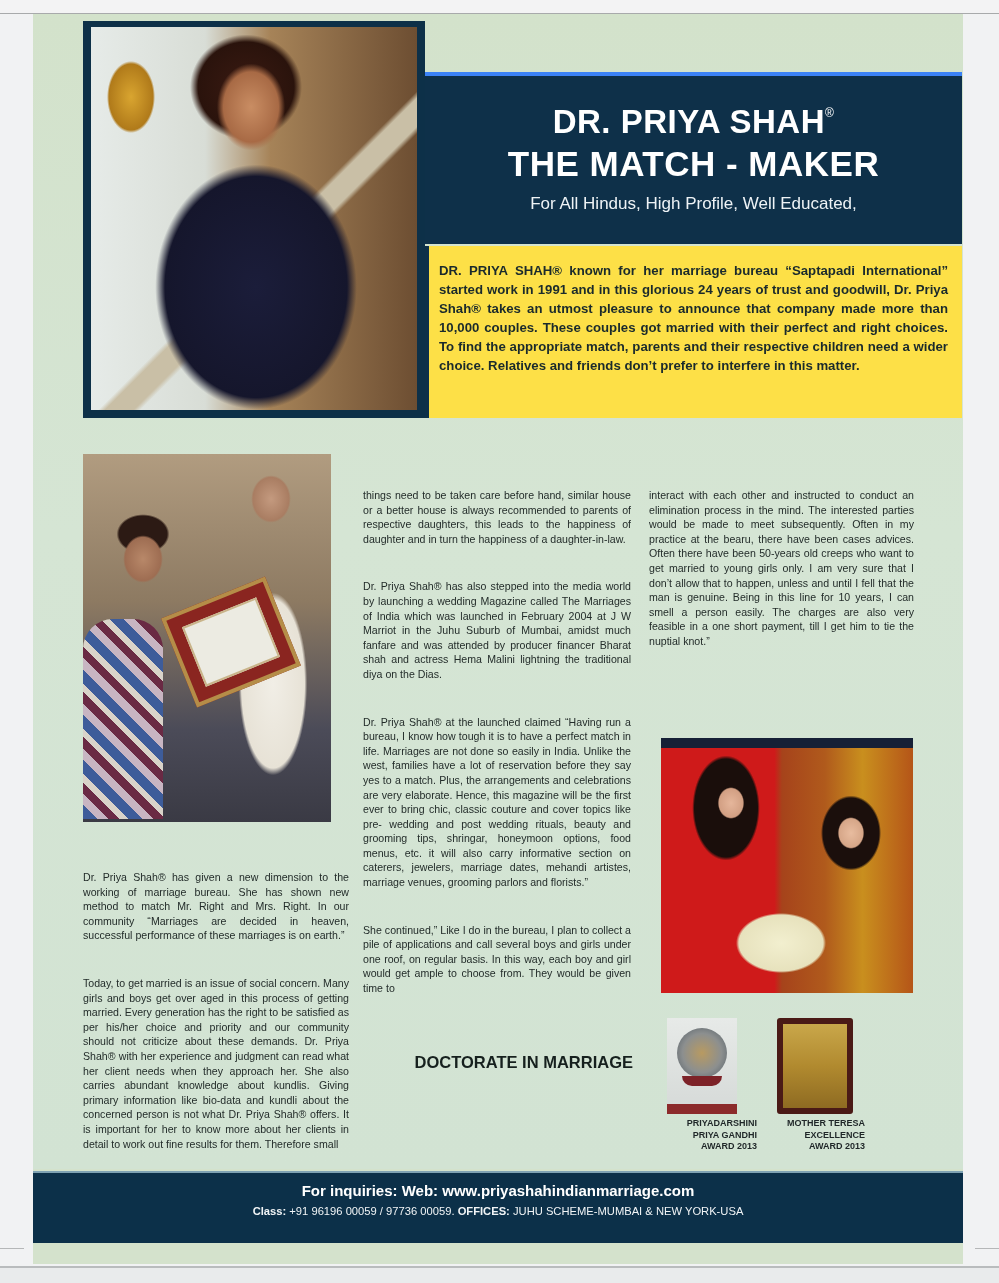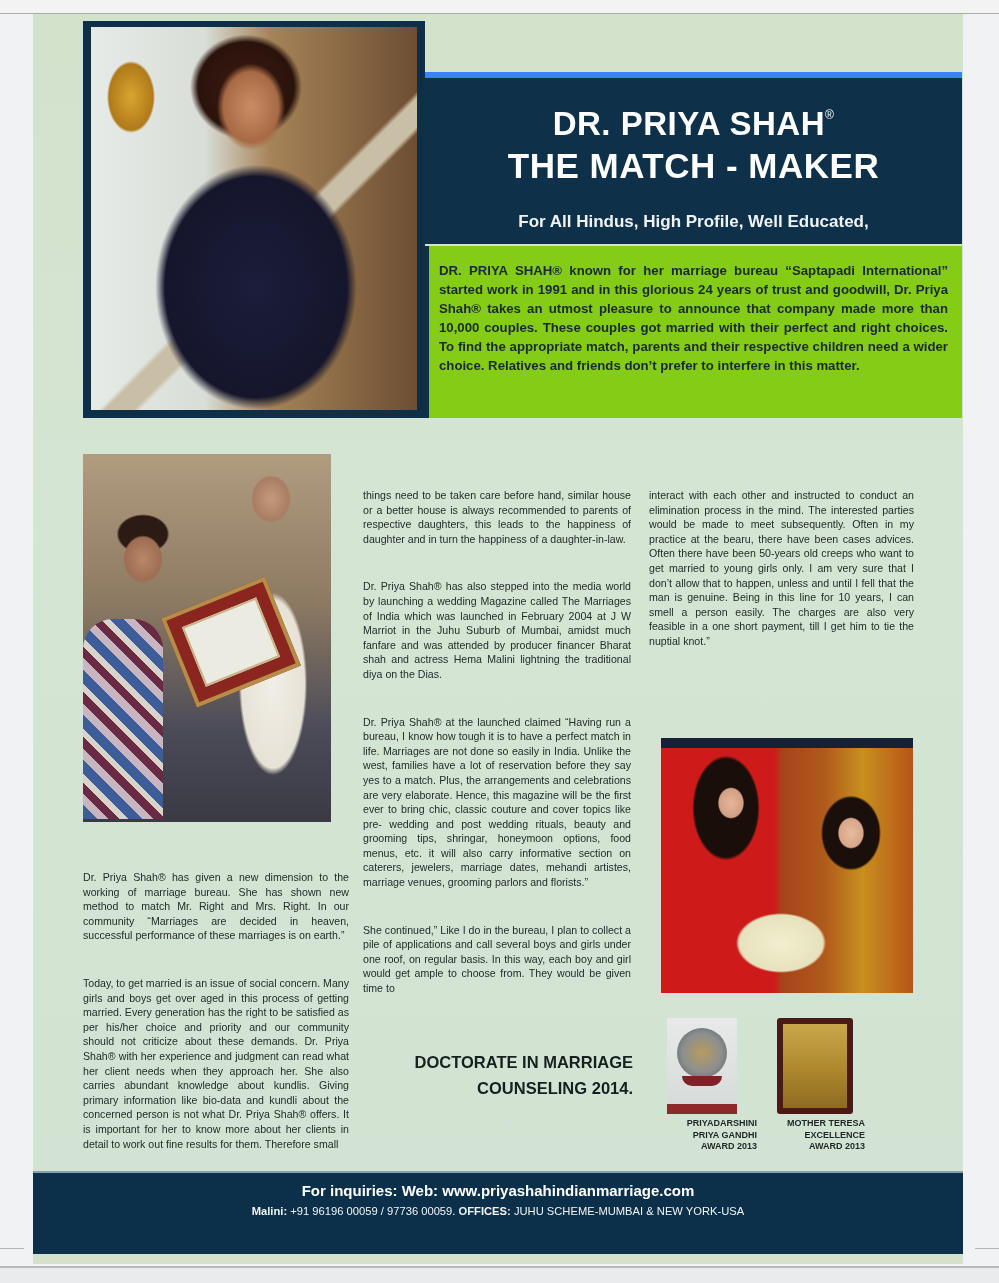--- a/index.html
+++ b/index.html
@@ -41,38 +41,38 @@
       radial-gradient(ellipse 80px 75px at 155px 60px, #3a1a12 0%, #2a130c 60%, transparent 70%),
       radial-gradient(ellipse 140px 170px at 165px 260px, #1b1d3a 0%, #15162c 65%, transparent 72%),
       linear-gradient(135deg, transparent 55%, #c9bfa6 56%, #c9bfa6 60%, transparent 61%),
       linear-gradient(90deg, #e6ebe8 0%, #d8ddd6 35%, #a68358 55%, #6d4e32 100%);
   }
 
   
   .title-block {
     position: absolute; left: 392px; top: 58px; width: 537px; height: 172px;
     background: #0e3049; color: #fff; text-align: center;
-    border-top: 6px solid #3b82f6;
+    border-top: 4px solid #3b82f6;
   }
   .title-line1 {
     font-family: "Liberation Sans", sans-serif; font-weight: 700;
     font-size: 33px; letter-spacing: 0.5px; margin-top: 18px; line-height: 38px;
   }
   .title-line1 sup { font-size: 12px; vertical-align: 16px; font-weight: 400; }
   .title-line2 {
     font-weight: 700; font-size: 35px; letter-spacing: 0.5px; line-height: 42px; margin-top: 2px;
   }
   .title-sub {
-    font-size: 17px; line-height: 21px; margin-top: 24px; color: #eef3f6; font-weight: bold;
+    font-size: 17px; line-height: 21px; margin-top: 8px; color: #eef3f6;
   }
 
   
   .intro-box {
     position: absolute; left: 392px; top: 232px; width: 537px; height: 172px;
-    background: #84cc16; border-left: 4px solid #0e3049;
+    background: #fde047; border-left: 4px solid #0e3049;
     padding: 15px 14px 0 10px;
   }
   .intro-text {
     font-size: 13.2px; font-weight: 700; color: #1a2a2c; line-height: 19px;
     text-align: justify;
   }
 
   
   .photo2 {
     position: absolute; left: 50px; top: 440px; width: 248px; height: 368px;
@@ -145,21 +145,21 @@
   }
   .award2 { left: 732px; top: 1004px; width: 100px; }
   .award2 .trophy {
     width: 76px; height: 96px;
     background: linear-gradient(180deg, #c9a74a 0%, #b18a2f 50%, #8e6b22 100%);
     border: 6px solid #4a1a16; border-radius: 3px;
   }
 
   
   .footer {
-    position: absolute; left: 0; top: 1157px; width: 930px; height: 83px;
+    position: absolute; left: 0; top: 1157px; width: 930px; height: 72px;
     background: #0c3049; color: #fff; text-align: center;
     border-top: 2px solid #7fa2b3;
   }
   .footer-line1 { font-size: 15px; font-weight: 700; margin-top: 8px; line-height: 20px; }
   .footer-line2 { font-size: 11.2px; margin-top: 2px; line-height: 16px; color: #f1f4f6; }
   .footer-line2 b { font-weight: 700; }
 </style>
 </head>
 <body>
 
@@ -204,21 +204,20 @@
   </div>
 
   <div class="col col3">
     <p>interact with each other and instructed to conduct an elimination process in the mind. The interested parties would be made to meet subsequently. Often in my practice at the bearu, there have been cases advices. Often there have been 50-years old creeps who want to get married to young girls only. I am very sure that I don’t allow that to happen, unless and until I fell that the man is genuine. Being in this line for 10 years, I can smell a person easily. The charges are also very feasible in a one short payment, till I get him to tie the nuptial knot.”</p>
   </div>
 
   <div class="photo3" aria-label="two women at magazine launch"></div>
 
   <div class="doctorate">
     <div>DOCTORATE IN MARRIAGE</div>
-    <div>COUNSELING 2014.</div>
   </div>
 
   <div class="award award1">
     <div class="trophy" aria-label="Priyadarshini Indira Gandhi award trophy"></div>
     <div>PRIYADARSHINI</div>
     <div>PRIYA GANDHI</div>
     <div>AWARD 2013</div>
   </div>
 
   <div class="award award2">
@@ -227,21 +226,21 @@
     <div>EXCELLENCE</div>
     <div>AWARD 2013</div>
   </div>
 
   <div class="footer">
     <div class="footer-line1">
       <span>For inquiries:  Web:</span>
       <span>www.priyashahindianmarriage.com</span>
     </div>
     <div class="footer-line2">
-      <b>Malini:</b>
+      <b>Class:</b>
       <span>+91 96196 00059 / 97736 00059.</span>
       <b>OFFICES:</b>
       <span>JUHU SCHEME-MUMBAI &amp; NEW YORK-USA</span>
     </div>
   </div>
 </div>
 
 <div class="bottombar"></div>
 
 </body></html>

